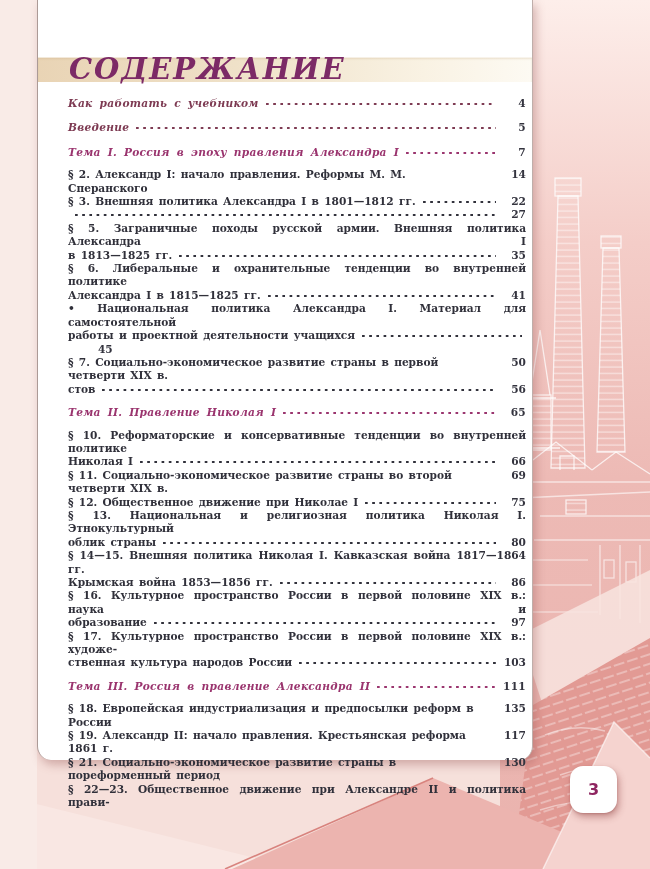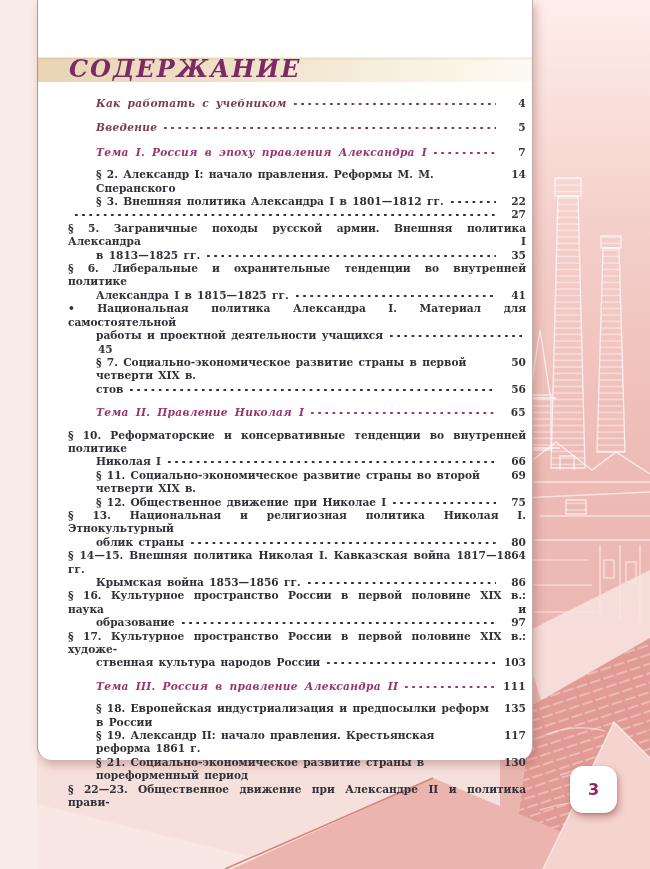--- a/index.html
+++ b/index.html
@@ -25,36 +25,36 @@
     box-shadow:3px 5px 10px rgba(150,85,85,.38);
     box-sizing:border-box;
   }
   .header-band{
     margin-top:57px;height:25px;position:relative;
     background:linear-gradient(90deg,var(--band_left) 0%,#efe1c8 40%,#f9f2e3 78%,var(--band_right) 100%);
     box-shadow:inset 0 1px 0 rgba(255,255,255,.6), inset 0 2px 2px rgba(190,160,110,.25);
   }
   .contents-title{
     position:absolute;left:31px;top:-4px;margin:0;
-    font-size:24px;line-height:32px;font-style:italic;font-weight:bold;
+    font-size:29px;line-height:32px;font-style:italic;font-weight:bold;
     letter-spacing:2px;color:var(--title);white-space:nowrap;
   }
   
   .toc{
     margin-top:15px;padding:0 6px 0 30px;
     font-size:10.6px;line-height:13.4px;font-weight:bold;
     word-spacing:1.6px;
   }
   .entry{margin:0;}
   .entry.front{color:var(--front);font-style:italic;margin-bottom:11px;word-spacing:3px;letter-spacing:.3px;}
   .entry.theme{color:var(--theme);font-style:italic;margin:10px 0 9px;word-spacing:3px;letter-spacing:.3px;}
   .entry.para,.entry.bullet{color:var(--text);}
   .line.fill{text-align:justify;text-align-last:justify;}
   .line.last{display:flex;align-items:baseline;}
-  .line.last .t{flex:0 1 auto;margin-left:28px;}
+  .line.last .t{flex:0 1 auto;}
   .dots{
     flex:1 1 0;min-width:0;height:7px;margin:0 4px 0 7px;
     background:radial-gradient(circle at 1.5px 4px, currentColor 1.15px, transparent 1.5px) repeat-x;
     background-size:7.2px 7px;
   }
   .num{
     flex:0 0 auto;min-width:26px;text-align:right;
     font-style:normal;color:var(--number);
   }
   .num-line{padding-left:30px;color:var(--number);font-style:normal;}

